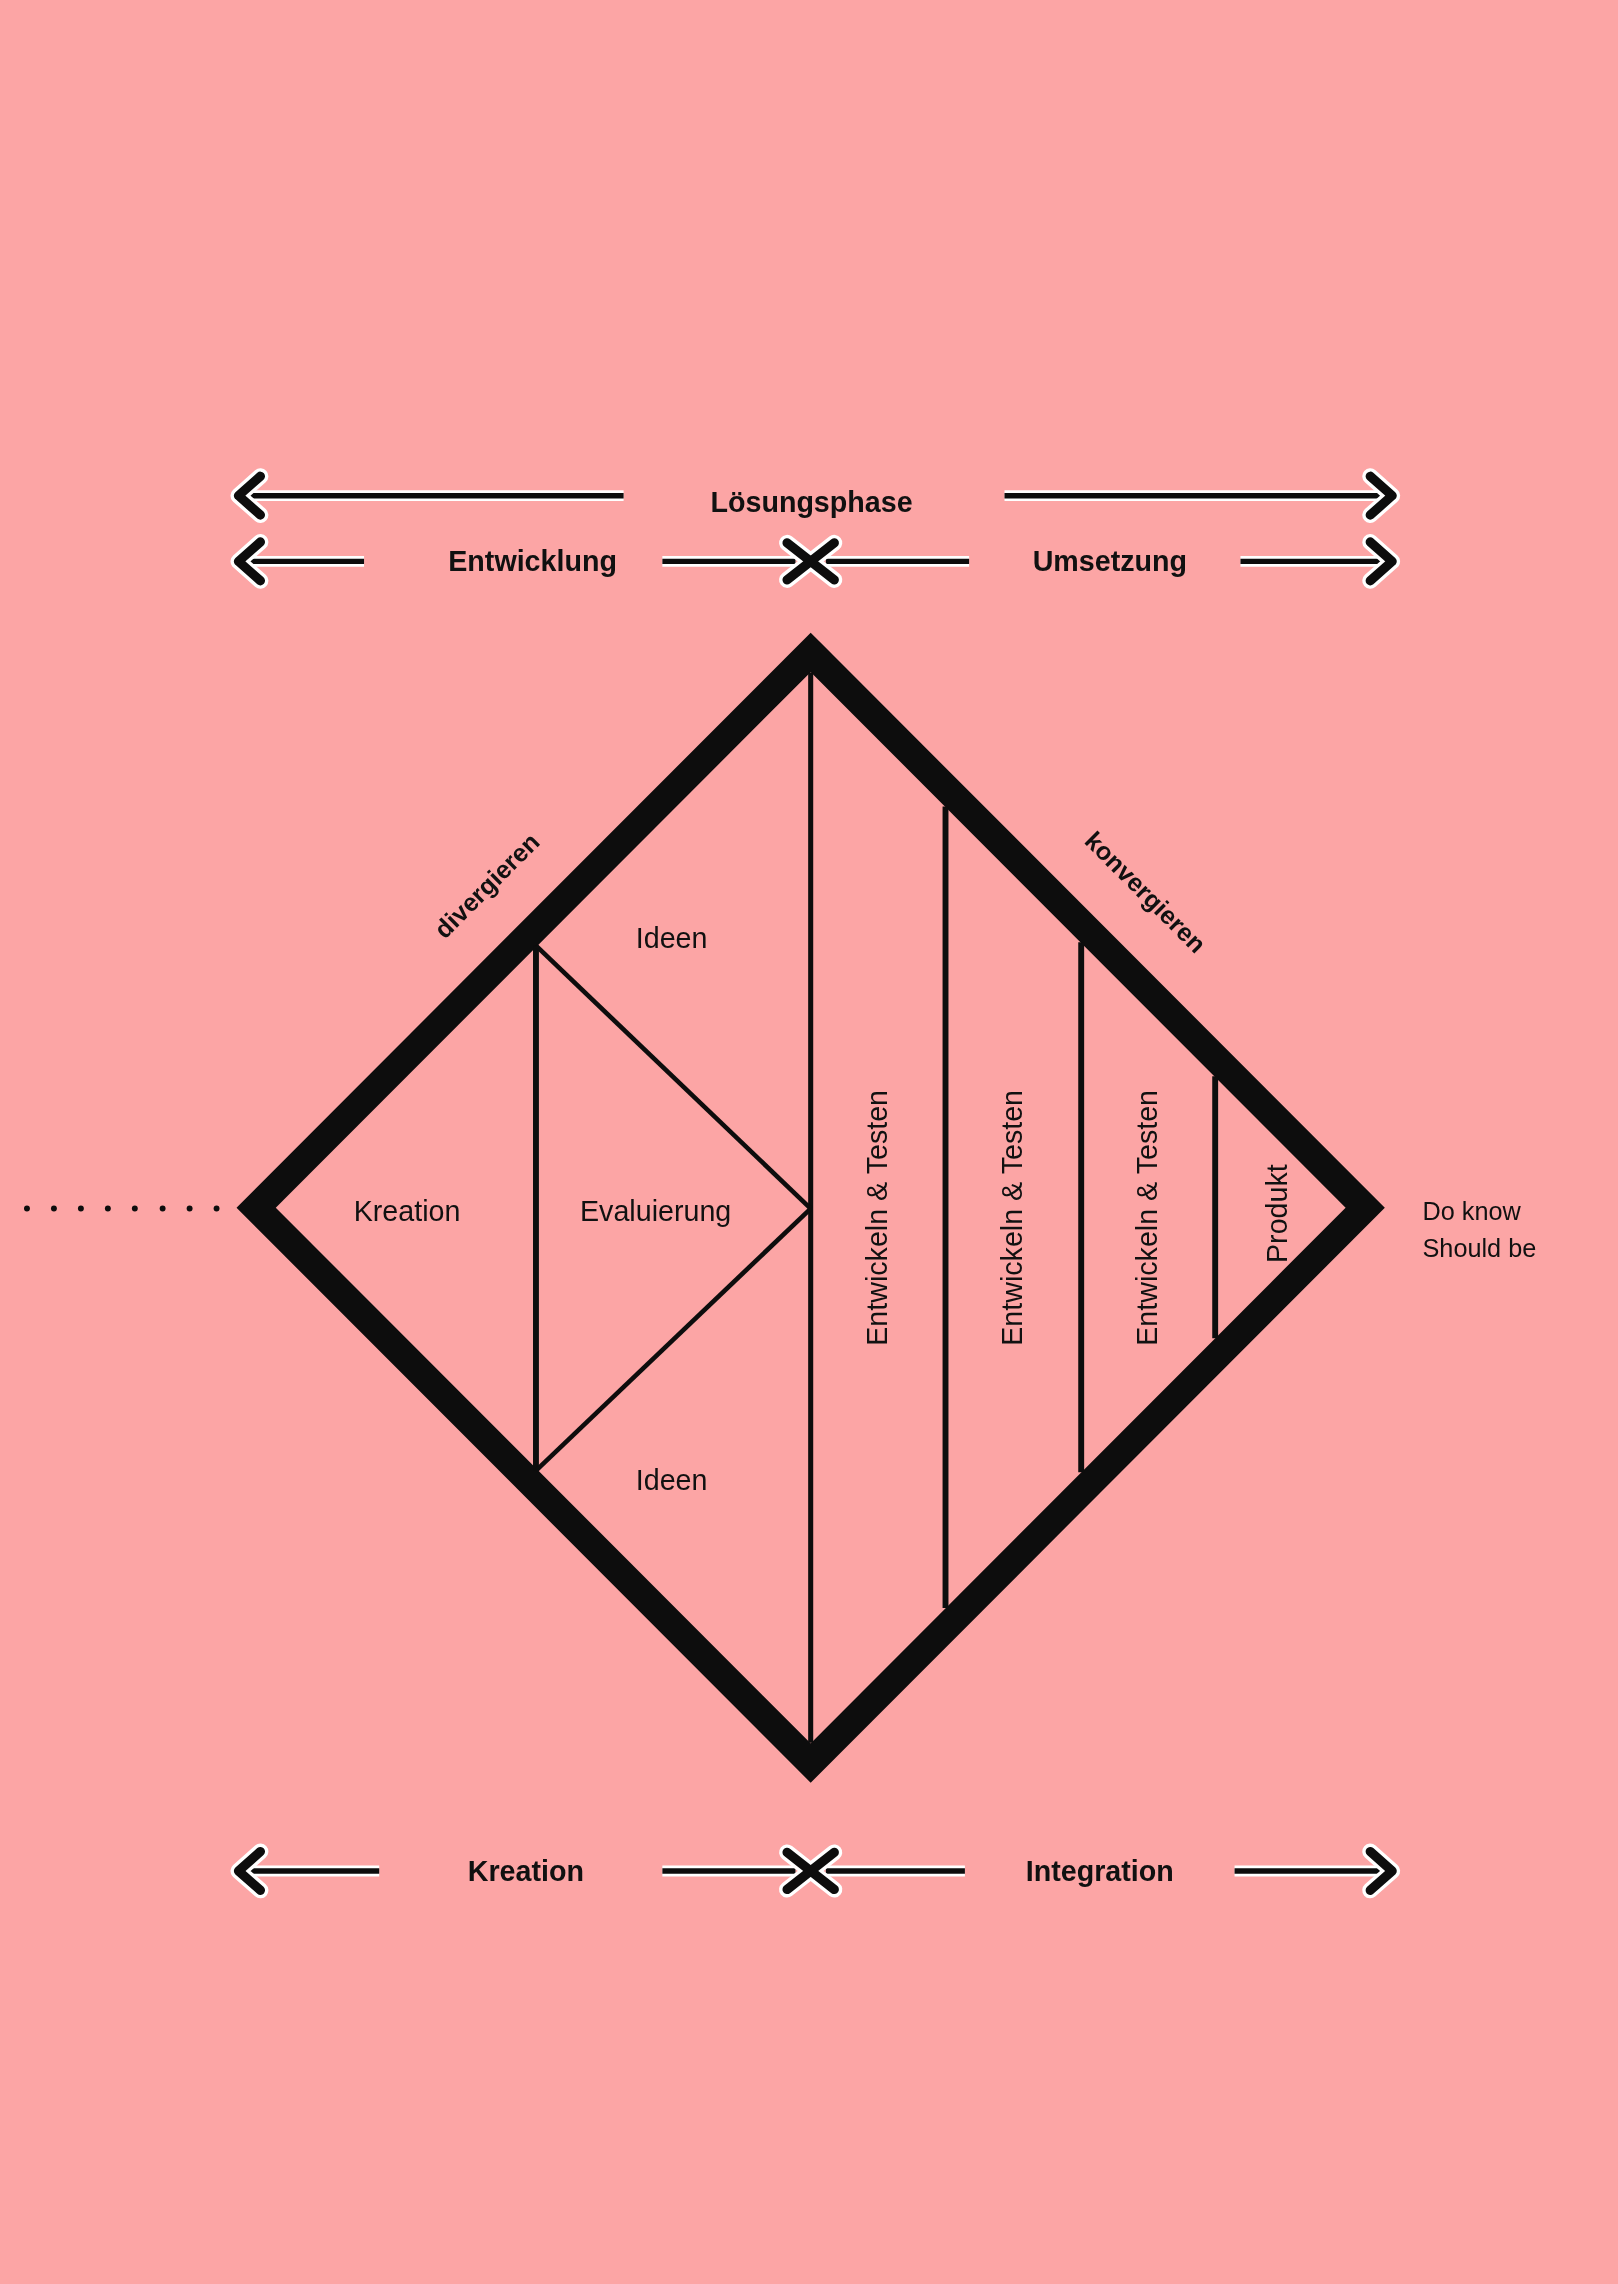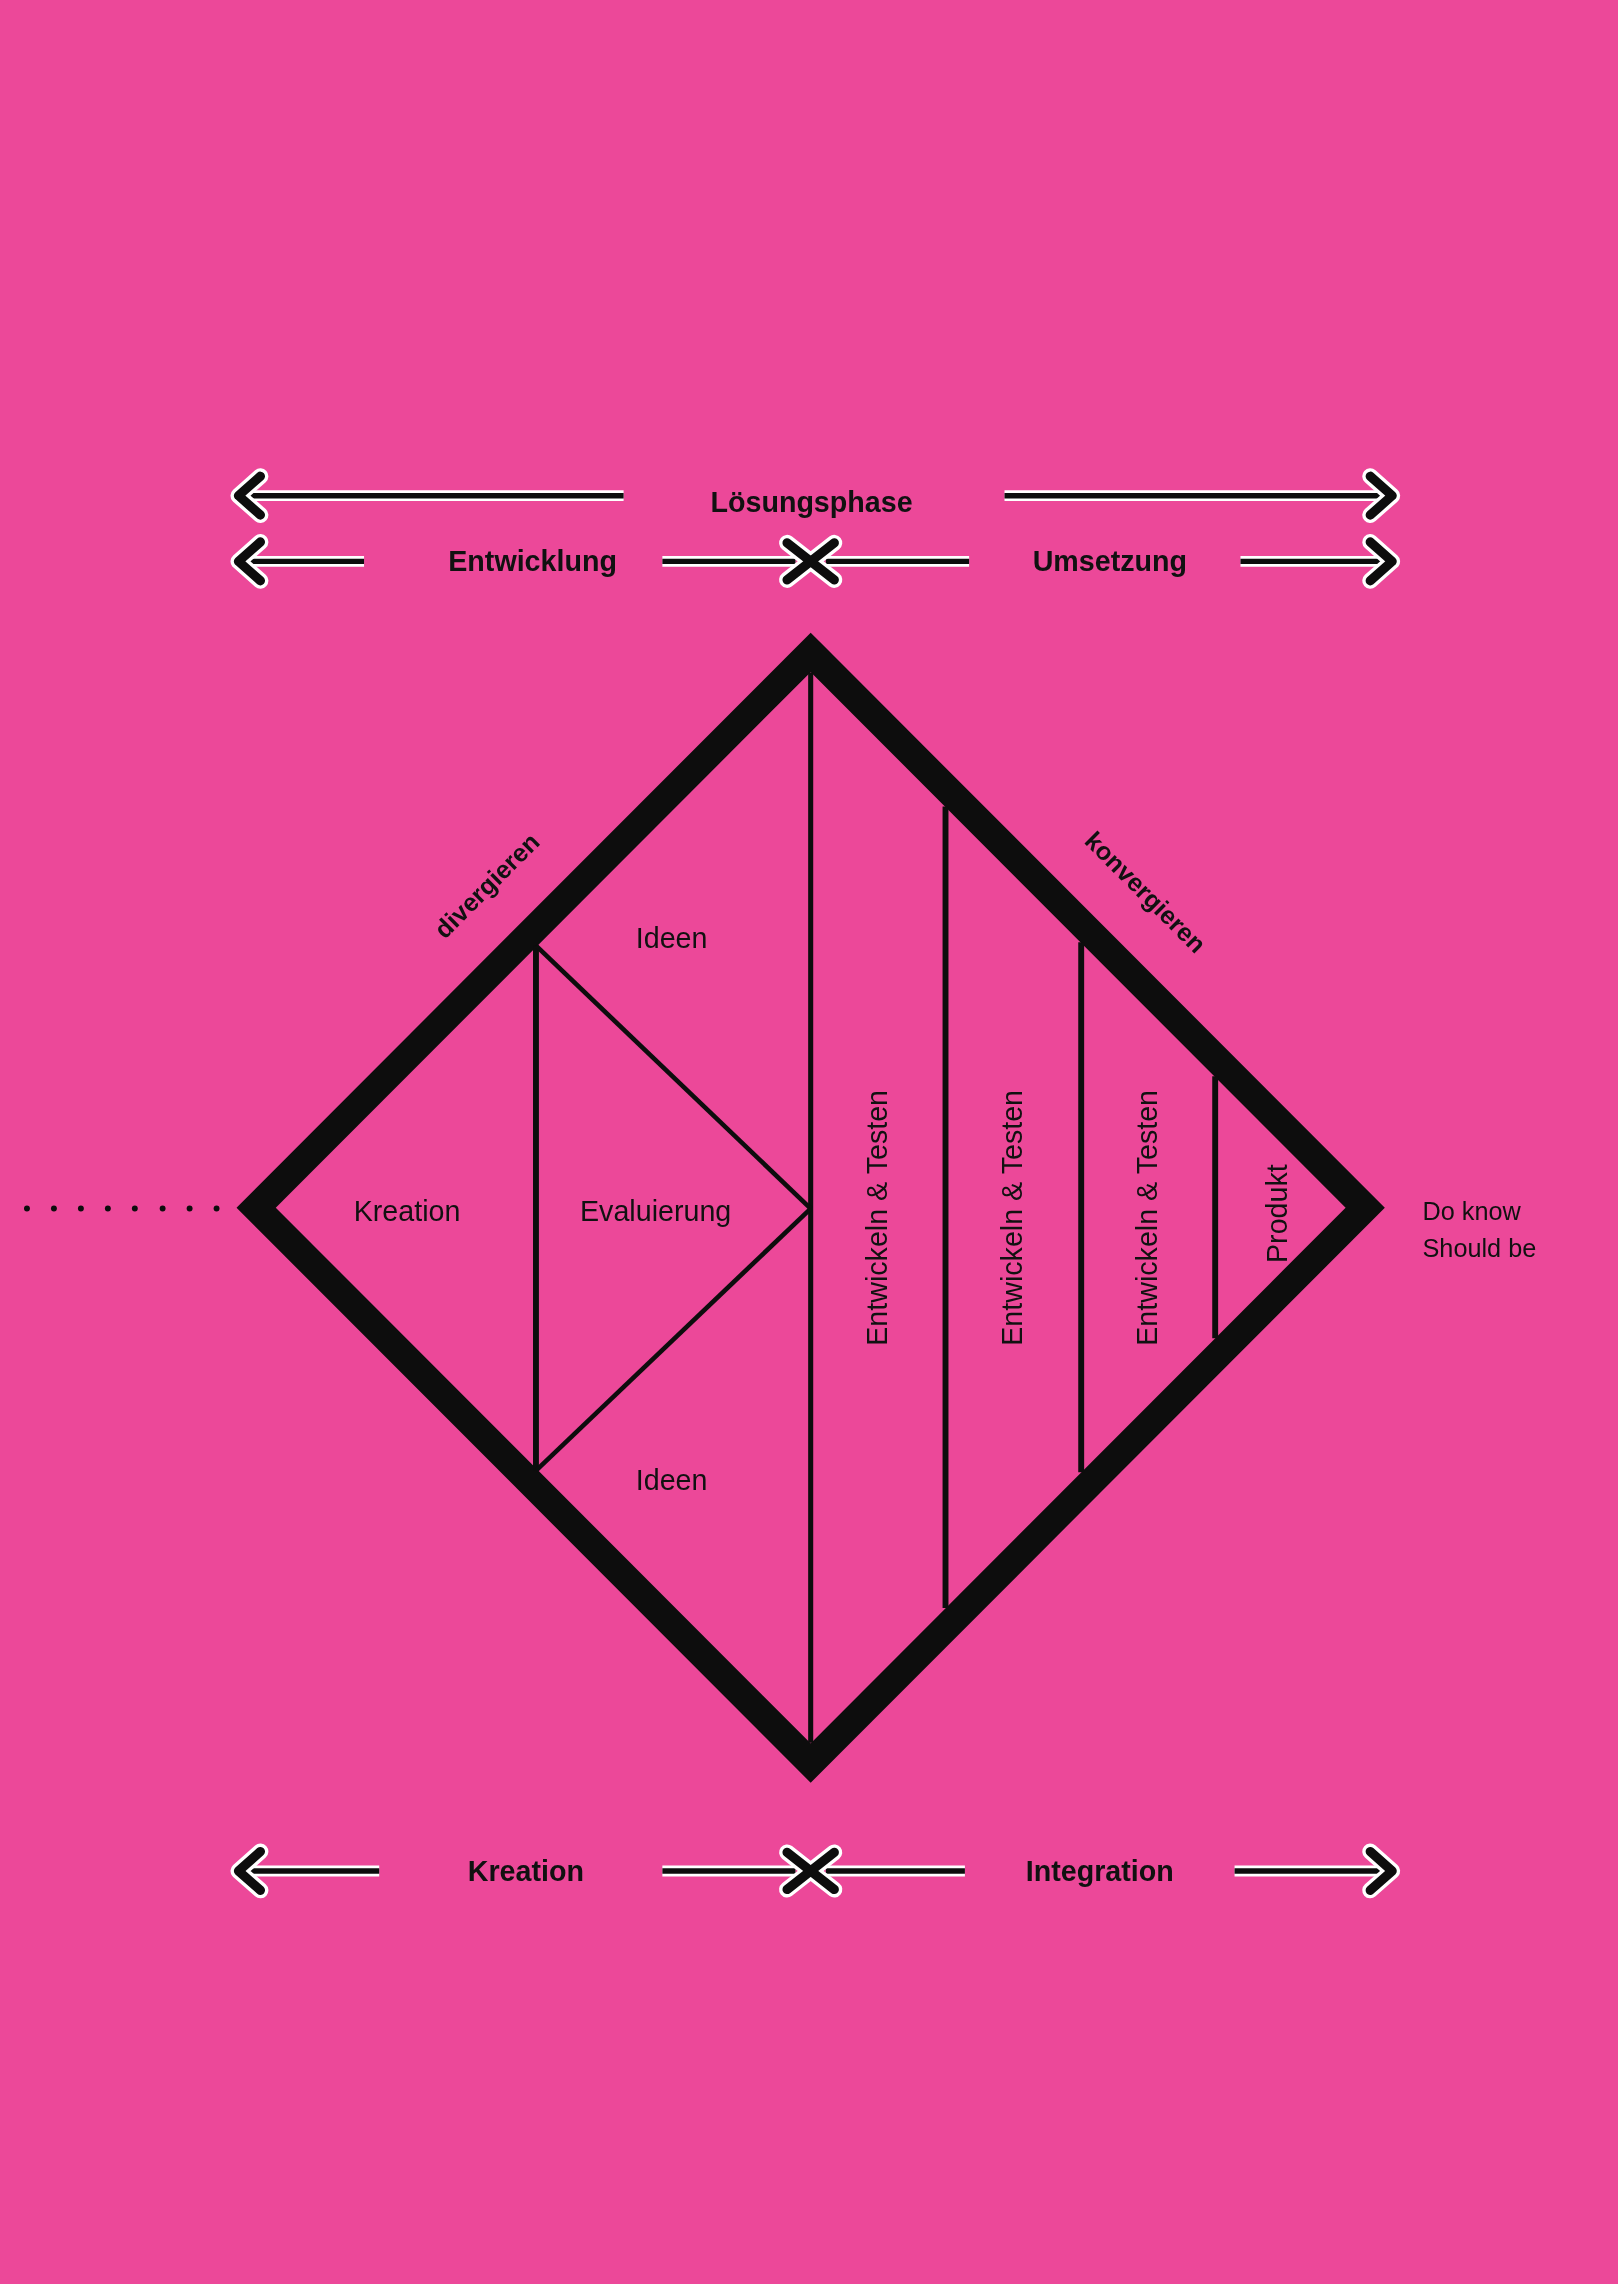--- a/index.html
+++ b/index.html
@@ -1,17 +1,17 @@
 <!DOCTYPE html>
 <html style="font-size:13.5px"><head>
 <meta charset="utf-8">
 <style>
   html,body{margin:0;padding:0;}
   body{background:#cde5d6;font-family:"Liberation Sans",sans-serif;}
-  .canvas{position:relative;width:1618px;height:2284px;background:#ec4899;overflow:hidden;}
+  .canvas{position:relative;width:1618px;height:2284px;background:#fca5a5;overflow:hidden;}
   svg{display:block;position:absolute;inset:0;}
   .shaft{stroke:#0d0d0d;stroke-width:6.5;fill:none;}
   .shaft-halo{stroke:#ffffff;stroke-width:13;fill:none;}
   .chev{stroke:#0d0d0d;stroke-width:11;fill:none;stroke-linecap:round;stroke-linejoin:round;}
   .chev-halo{stroke:#ffffff;stroke-width:19;fill:none;stroke-linecap:round;stroke-linejoin:round;}
   .border{stroke:#0d0d0d;stroke-width:33;fill:none;stroke-linejoin:miter;}
   .thin{stroke:#0d0d0d;stroke-width:6;fill:none;}
   .thin5{stroke:#0d0d0d;stroke-width:5.5;fill:none;}
   .div7{stroke:#0d0d0d;stroke-width:7;fill:none;}
   text{fill:#111111;}

